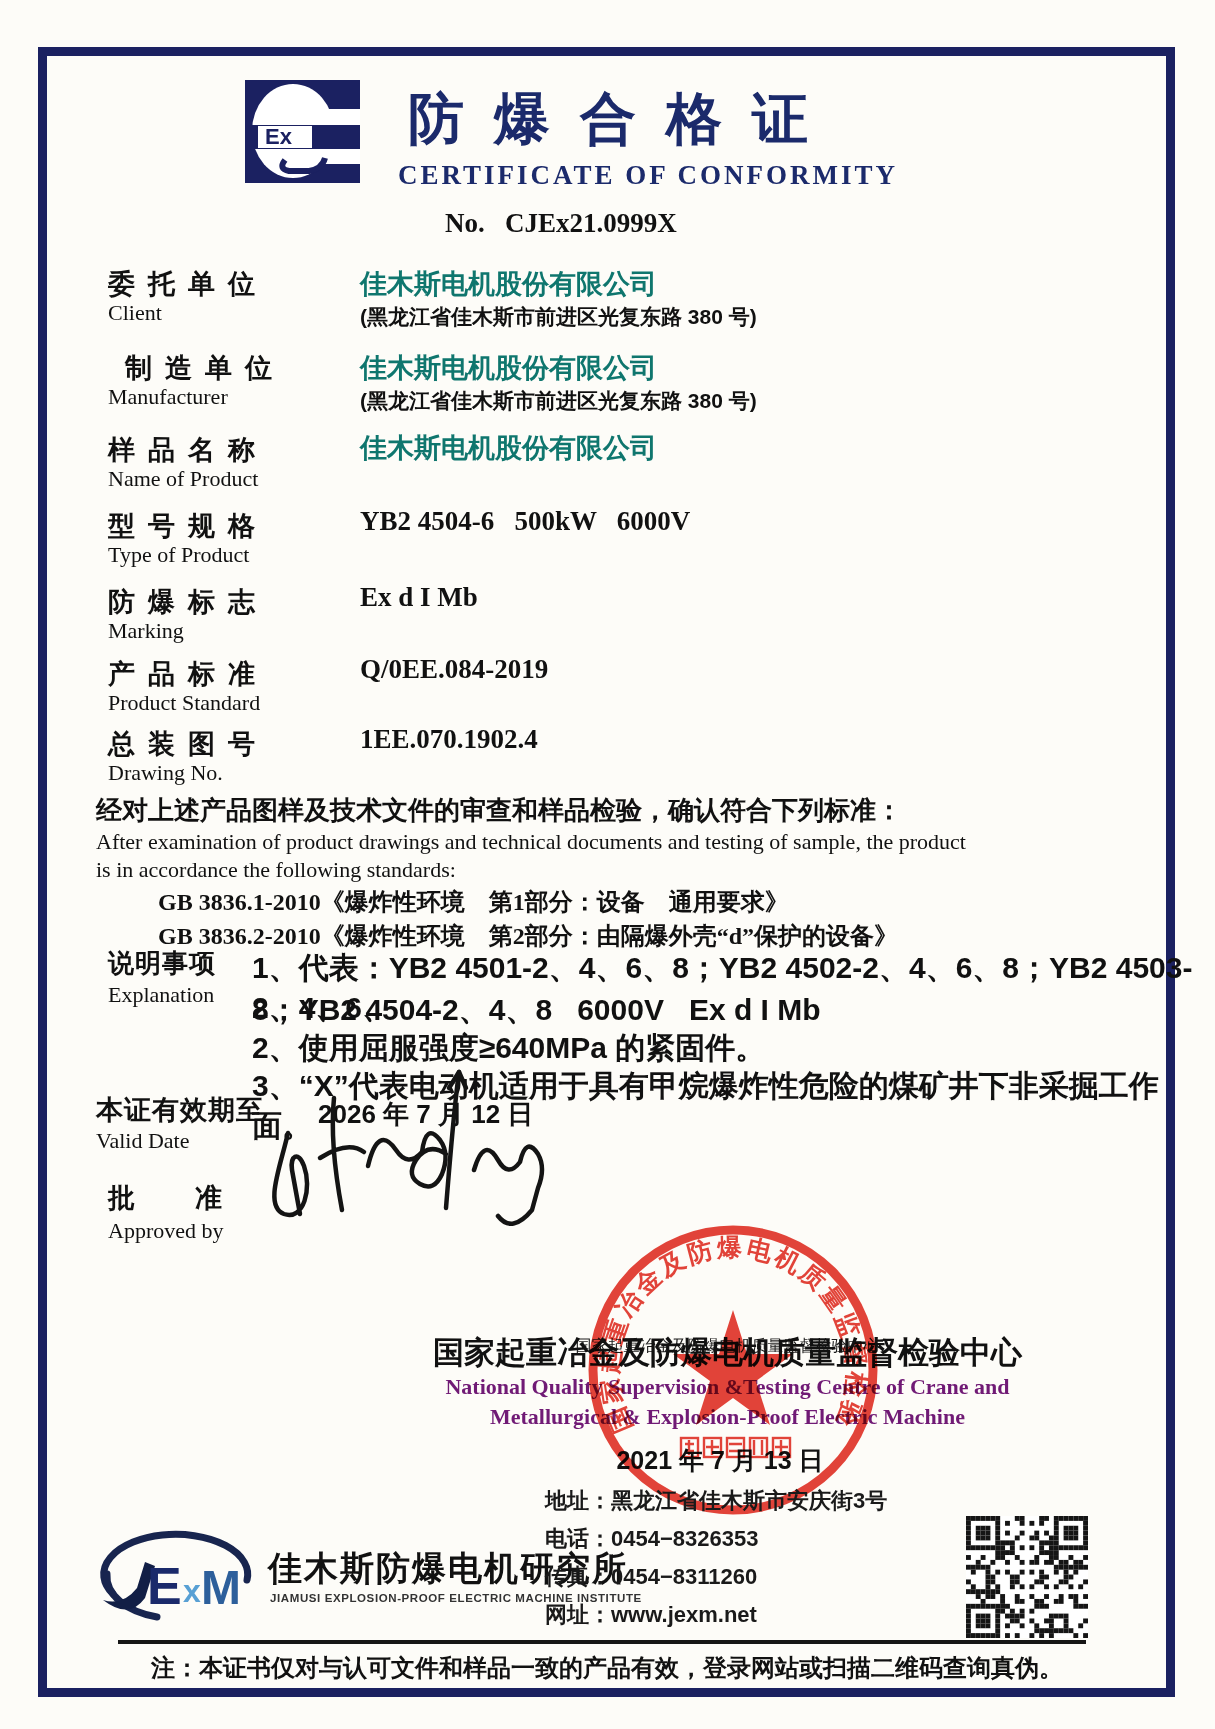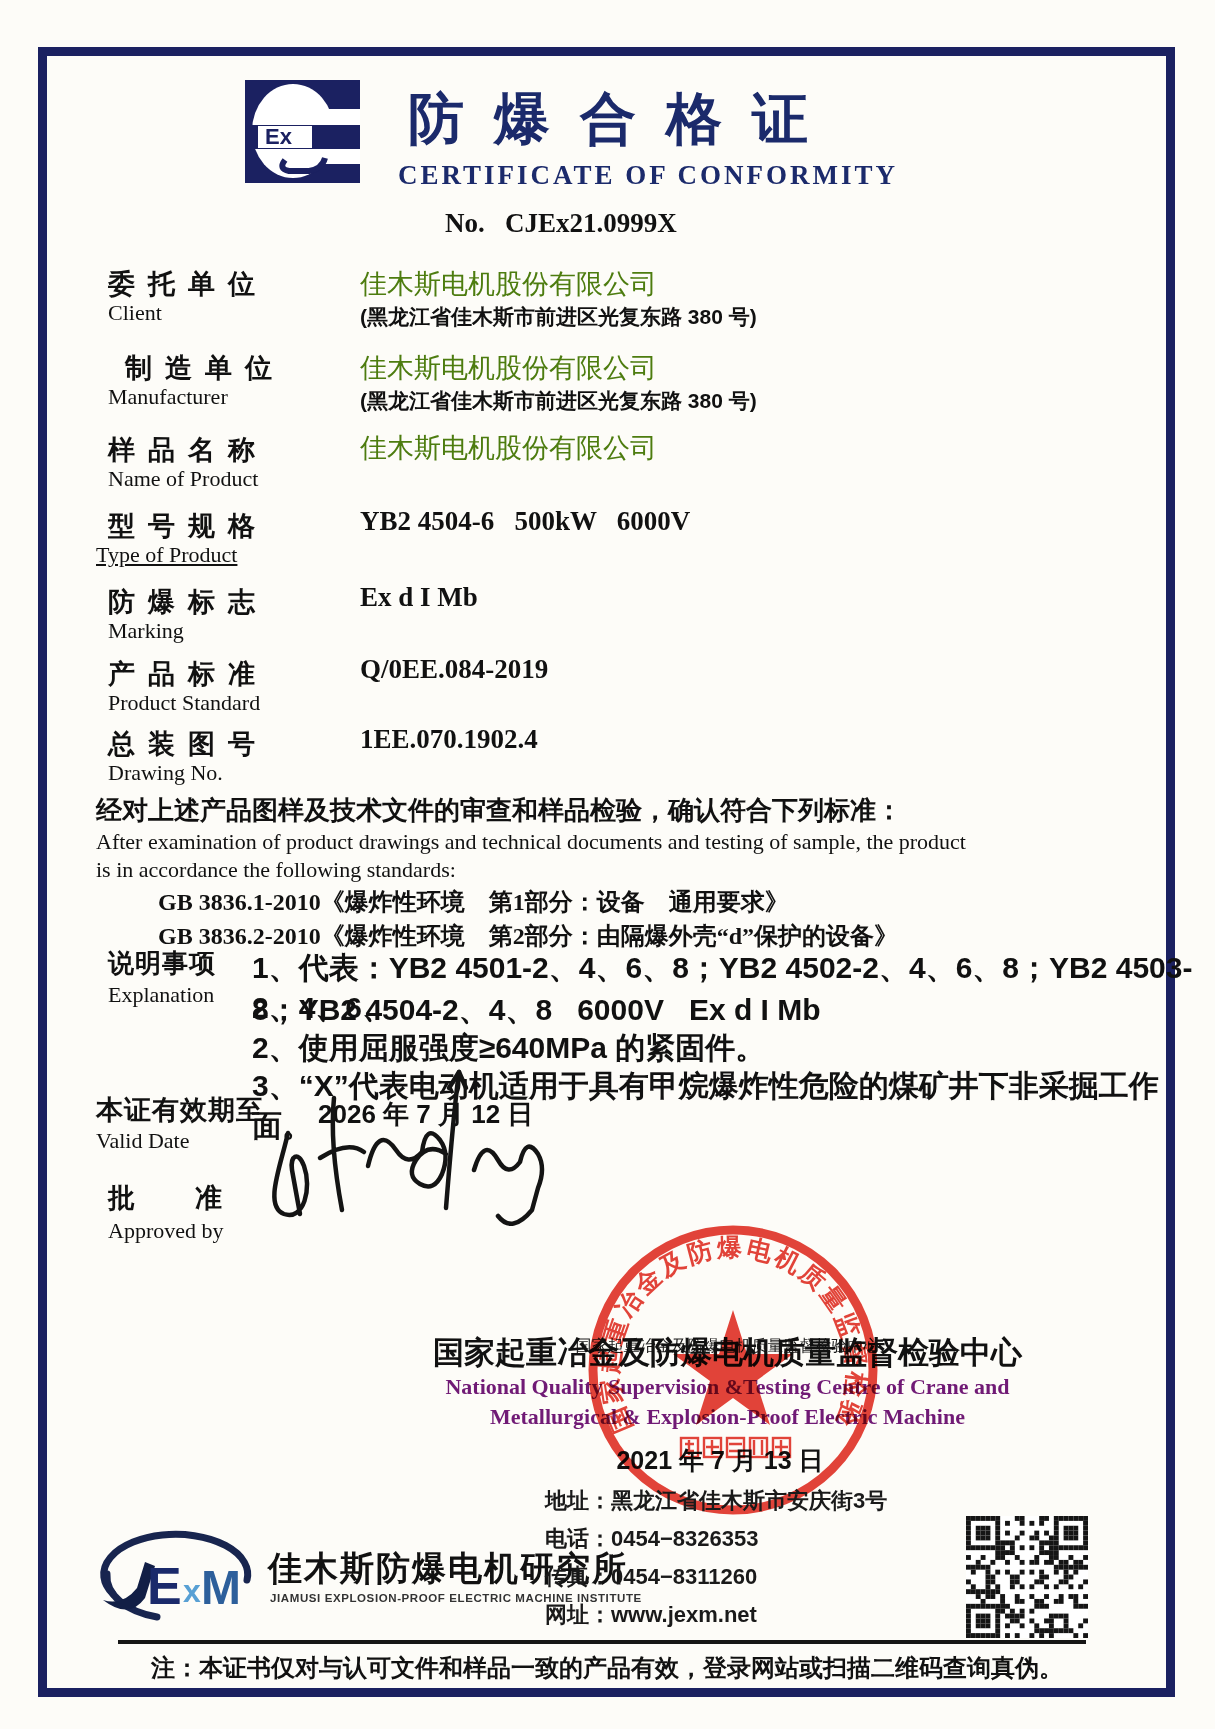--- a/index.html
+++ b/index.html
@@ -7,21 +7,21 @@
     position:relative;width:1215px;height:1729px;margin:0 auto;
     background:#fdfcf8;overflow:hidden;
     font-family:"Liberation Sans",sans-serif;color:#1a1a1a;
   }
   #frame{position:absolute;left:38px;top:47px;width:1119px;height:1632px;
     border:9px solid #1b2161;}
   .abs{position:absolute;}
   .zh-label{font-weight:700;font-size:27px;letter-spacing:13px;color:#111;white-space:nowrap;}
   .zh-label.tight{letter-spacing:1px;}
   .en-label{font-family:"Liberation Serif",serif;font-size:22px;color:#111;white-space:nowrap;}
-  .value-zh{font-weight:400;font-size:27px;color:#4d7c0f;white-space:pre-wrap;}
+  .value-zh{font-weight:700;font-size:27px;color:#0f766e;white-space:pre-wrap;}
   .value-latin{font-family:"Liberation Serif",serif;font-weight:700;font-size:27px;white-space:pre-wrap;color:#111;}
   .value-note{font-size:21px;font-weight:600;color:#111;white-space:pre-wrap;}
   .stmt-zh{font-weight:700;font-size:26px;color:#111;white-space:nowrap;}
   .stmt-en{font-family:"Liberation Serif",serif;font-size:22px;color:#111;white-space:nowrap;}
   .std-line{font-size:24px;font-weight:600;color:#111;white-space:pre-wrap;font-family:"Liberation Serif","Liberation Sans",sans-serif;}
   .exp-line{font-size:30px;font-weight:600;color:#111;white-space:pre-wrap;line-height:40px;}
   .title-zh{font-weight:700;font-size:56px;letter-spacing:30px;color:#1b2a6b;white-space:nowrap;}
   .title-en{font-family:"Liberation Serif",serif;font-weight:700;font-size:27px;letter-spacing:3px;color:#1b2a6b;white-space:nowrap;}
   .no-line{font-family:"Liberation Serif",serif;font-weight:700;font-size:27px;color:#111;white-space:pre;}
   .issuer-zh{font-weight:700;font-size:31px;color:#111;white-space:nowrap;}
@@ -65,21 +65,21 @@
   <div class="abs zh-label" style="left:125px;top:350px;">制造单位</div>
   <div class="abs en-label" style="left:108px;top:384px;">Manufacturer</div>
   <div class="abs value-zh" style="left:360px;top:350px;">佳木斯电机股份有限公司</div>
   <div class="abs value-note" style="left:360px;top:387px;">(黑龙江省佳木斯市前进区光复东路 380 号)</div>
 
   <div class="abs zh-label" style="left:108px;top:432px;">样品名称</div>
   <div class="abs en-label" style="left:108px;top:466px;">Name of Product</div>
   <div class="abs value-zh" style="left:360px;top:430px;">佳木斯电机股份有限公司</div>
 
   <div class="abs zh-label" style="left:108px;top:508px;">型号规格</div>
-  <div class="abs en-label" style="left:96px;top:542px;text-decoration:underline;">Type of Product</div>
+  <div class="abs en-label" style="left:108px;top:542px;">Type of Product</div>
   <div class="abs value-latin" style="left:360px;top:506px;">YB2 4504-6   500kW   6000V</div>
 
   <div class="abs zh-label" style="left:108px;top:584px;">防爆标志</div>
   <div class="abs en-label" style="left:108px;top:618px;">Marking</div>
   <div class="abs value-latin" style="left:360px;top:582px;">Ex d I Mb</div>
 
   <div class="abs zh-label" style="left:108px;top:656px;">产品标准</div>
   <div class="abs en-label" style="left:108px;top:690px;">Product Standard</div>
   <div class="abs value-latin" style="left:360px;top:654px;">Q/0EE.084-2019</div>
 

